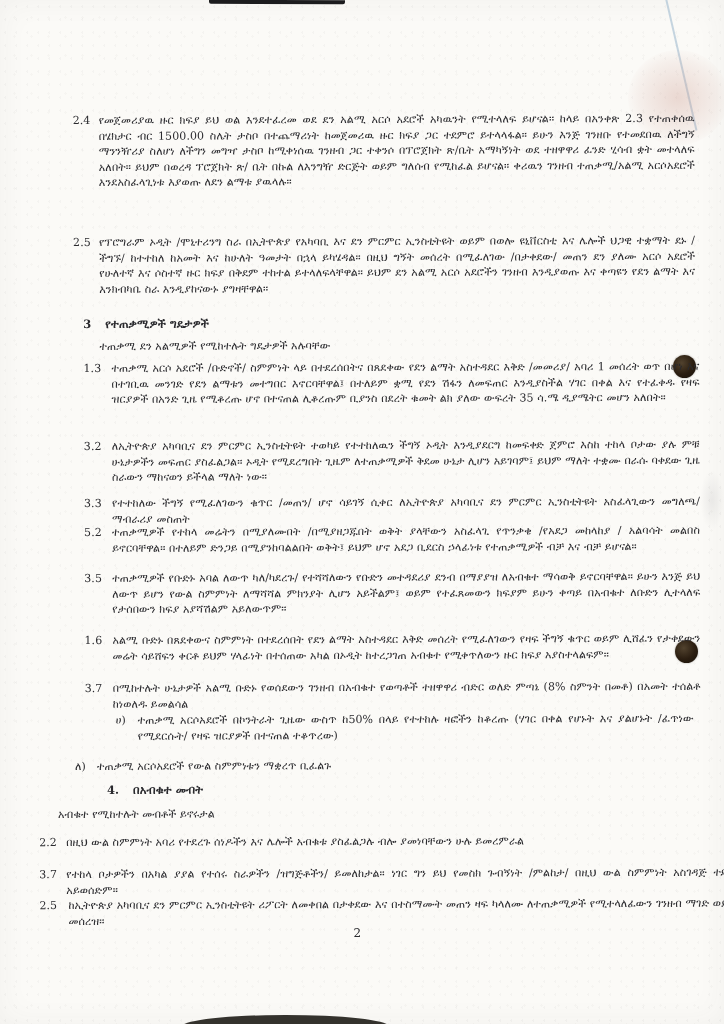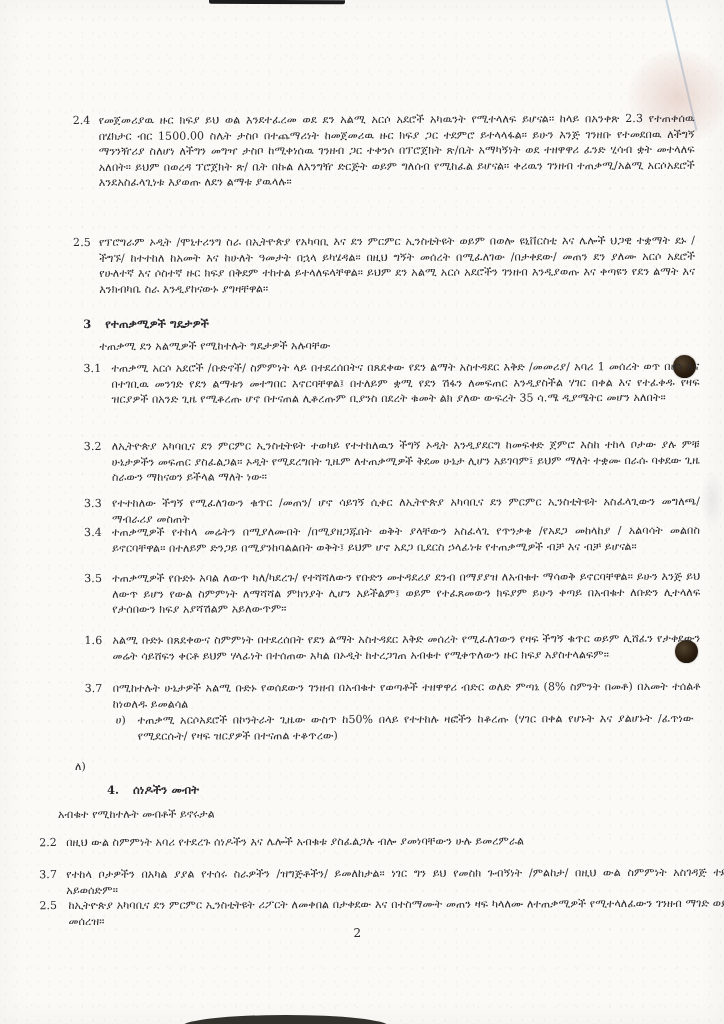--- a/index.html
+++ b/index.html
@@ -105,36 +105,36 @@
     <div class="item heading" style="left:84px;top:316px;width:400px;padding-left:22px;">
       <span class="num">3</span>
       <span>የተጠቃሚዎች ግዴታዎች</span>
     </div>
 
     <div class="item intro" style="left:100px;top:338px;width:480px;">
       <span>ተጠቃሚ ደን አልሚዎች የሚከተሉት ግዴታዎች አሉባቸው</span>
     </div>
 
     <div class="item" style="left:84px;top:360px;width:588px;padding-left:28px;">
-      <span class="num">3.1</span>
+      <span class="num">1.3</span>
       <span>ተጠቃሚ አርሶ አደሮች /ቡድኖች/ ስምምነት ላይ በተደረሰበትና በጸደቀው የደን ልማት አስተዳደር እቅድ /መመሪያ/ አባሪ 1 መሰረት ወጥ በሆነ እና በተገቢዉ መንገድ የደን ልማቱን መተግበር እኖርባቸዋል፤ በተለይም ቋሚ የደን ሽፋን ለመፍጠር እንዲያስችል ሃገር በቀል እና የተፈቀዱ የዛፍ ዝርያዎች በአንድ ጊዜ የሚቆረጡ ሆኖ በተናጠል ሊቆረጡም ቢያንስ በደረት ቁመት ልክ ያለው ውፍረት 35 ሳ.ሜ ዲያሜትር መሆን አለበት።</span>
     </div>
 
     <div class="item" style="left:84px;top:438px;width:588px;padding-left:28px;">
       <span class="num">3.2</span>
       <span>ለኢትዮጵያ አካባቢና ደን ምርምር ኢንስቲትዩት ተወካይ የተተከለዉን ችግኝ ኦዲት እንዲያደርግ ከመፍቀድ ጀምሮ እስከ ተከላ ቦታው ያሉ ምቹ ሁኔታዎችን መፍጠር ያስፈልጋል። ኦዲት የሚደረግበት ጊዜም ለተጠቃሚዎች ቅደመ ሁኔታ ሊሆን አይገባም፤ ይህም ማለት ተቋሙ በራሱ ባቀደው ጊዜ ስራውን ማከናወን ይችላል ማለት ነው።</span>
     </div>
 
     <div class="item" style="left:84px;top:495px;width:588px;padding-left:28px;">
       <span class="num">3.3</span>
       <span>የተተከለው ችግኝ የሚፈለገውን ቁጥር /መጠን/ ሆኖ ሳይገኝ ሲቀር ለኢትዮጵያ አካባቢና ደን ምርምር ኢንስቲትዩት አስፈላጊውን መግለጫ/ማብራሪያ መስጠት</span>
     </div>
 
     <div class="item" style="left:84px;top:524px;width:588px;padding-left:28px;">
-      <span class="num">3.4</span>
+      <span class="num">5.2</span>
       <span>ተጠቃሚዎች የተከላ መሬትን በሚያለሙበት /በሚያዘጋጁበት ወቅት ያላቸውን አስፈላጊ የጥንቃቄ /የአደጋ መከላከያ / አልባሳት መልበስ ይኖርባቸዋል። በተለይም ድንጋይ በሚያንከባልልበት ወቅት፤ ይህም ሆኖ አደጋ ቢደርስ ኃላፊነቱ የተጠቃሚዎች ብቻ እና ብቻ ይሆናል።</span>
     </div>
 
     <div class="item" style="left:84px;top:570px;width:588px;padding-left:28px;">
       <span class="num">3.5</span>
       <span>ተጠቃሚዎች የቡድኑ አባል ለውጥ ካለ/ካደረጉ/ የተሻሻለውን የቡድን መተዳደሪያ ደንብ በማያያዝ ለአብቁተ ማሳወቅ ይኖርባቸዋል። ይሁን እንጅ ይህ ለውጥ ይሆን የውል ስምምነት ለማሻሻል ምክንያት ሊሆን አይችልም፤ ወይም የተፈጸመውን ክፍያም ይሁን ቀጣይ በአብቁተ ለቡድን ሊተላለፍ የታሰበውን ክፍያ አያሻሽልም አይለውጥም።</span>
     </div>
 
     <div class="item" style="left:84px;top:632px;width:588px;padding-left:28px;">
       <span class="num">1.6</span>
@@ -146,25 +146,26 @@
       <span>በሚከተሉት ሁኔታዎች አልሚ ቡድኑ የወሰደውን ገንዘብ በአብቁተ የወጣቶች ተዘዋዋሪ ብድር ወለድ ምጣኔ (8% ስምንት በመቶ) በአመት ተሰልቶ ከነወለዱ ይመልሳል</span>
     </div>
 
     <div class="item" style="left:115px;top:712px;width:556px;padding-left:22px;">
       <span class="num">ሀ)</span>
       <span>ተጠቃሚ አርሶአደሮች በኮንትራት ጊዜው ውስጥ ከ50% በላይ የተተከሉ ዛፎችን ከቆረጡ (ሃገር በቀል የሆኑት እና ያልሆኑት /ፈጥነው የሚደርሱት/ የዛፍ ዝርያዎች በተናጠል ተቆጥረው)</span>
     </div>
 
     <div class="item" style="left:74px;top:758px;width:596px;padding-left:22px;">
       <span class="num">ለ)</span>
+      <span>ተጠቃሚ አርሶአደሮች የውል ስምምነቱን ማቋረጥ ቢፈልጉ</span>
     </div>
 
     <div class="item heading" style="left:106px;top:782px;width:300px;padding-left:26px;">
       <span class="num">4.</span>
-      <span>ሰነዶችን መብት</span>
+      <span>በአብቁተ መብት</span>
     </div>
 
     <div class="item intro" style="left:57px;top:806px;width:480px;">
       <span>አብቁተ የሚከተሉት መብቶች ይኖሩታል</span>
     </div>
 
     <div class="item" style="left:38px;top:834px;width:665px;padding-left:27px;">
       <span class="num">2.2</span>
       <span>በዚህ ውል ስምምነት አባሪ የተደረጉ ሰነዶችን እና ሌሎች አብቁቱ ያስፈልጋሉ ብሎ ያመነባቸውን ሁሉ ይመረምራል</span>
     </div>

